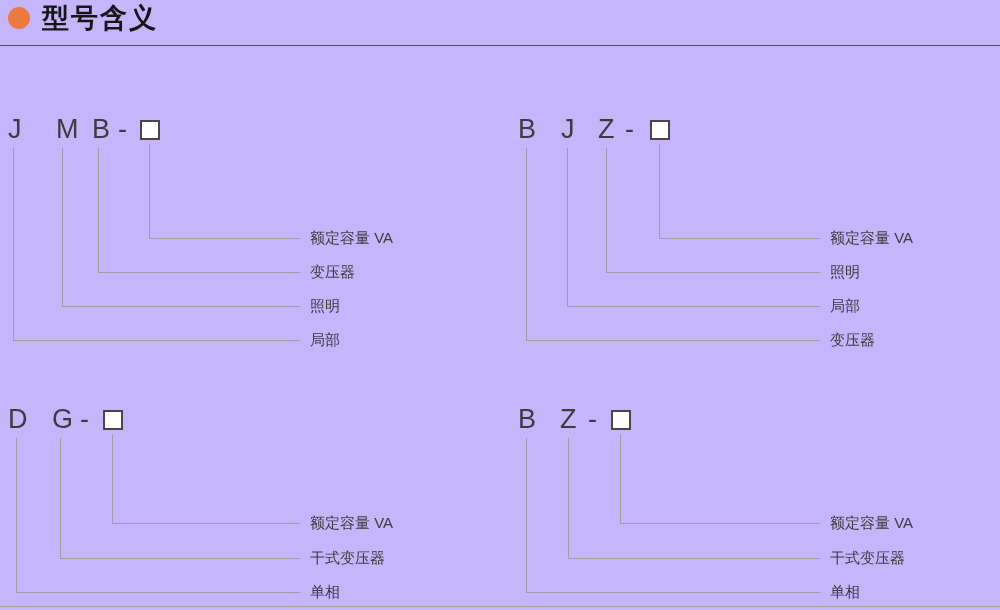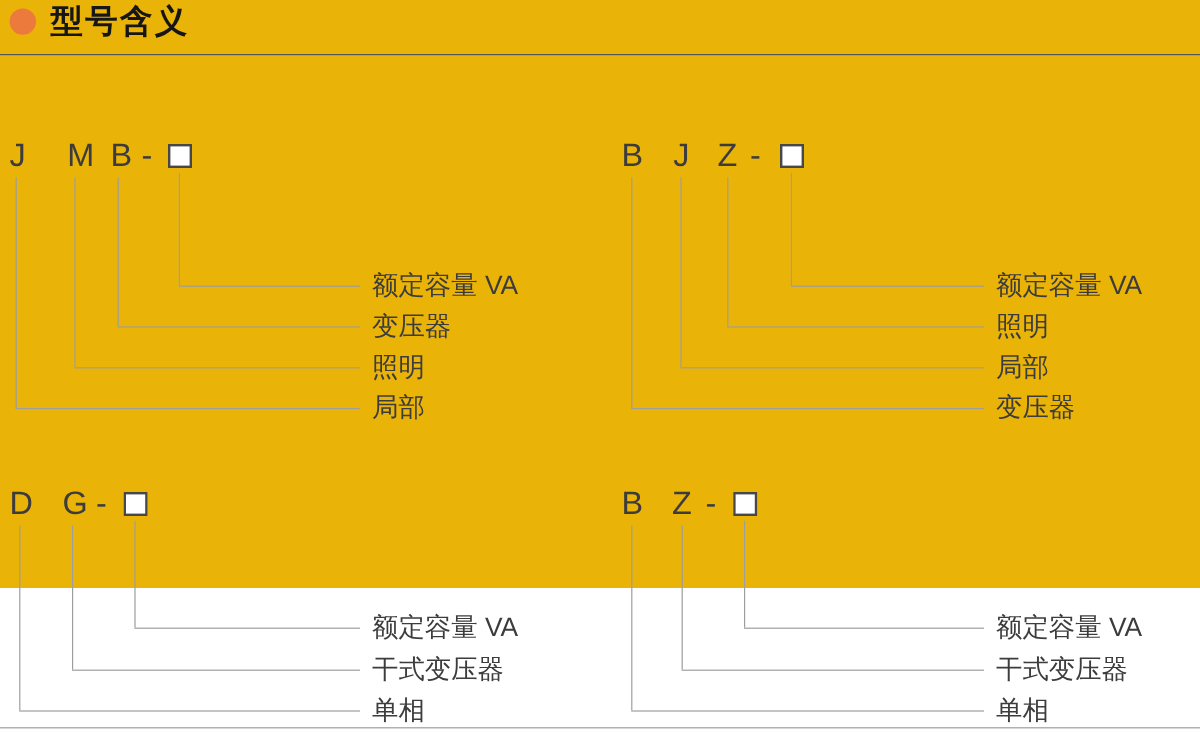--- a/index.html
+++ b/index.html
@@ -2,34 +2,34 @@
 <html><head>
 <meta charset="utf-8">
 <style>
   * { margin:0; padding:0; box-sizing:border-box; }
   html,body { background:#ffffff; }
   body {
     width:1000px; height:610px;
     font-family:"Liberation Sans","DejaVu Sans",sans-serif;
     overflow:hidden;
   }
-  .page { position:relative; width:1000px; height:490px; background:#eab308;text-decoration:underline; }
+  .page { position:relative; width:1000px; height:610px; background:#c4b5fd;text-decoration:underline; }
 
   
   .header { position:absolute; left:0; top:0; width:1000px; height:46px; border-bottom:1px solid #555; }
   .bullet { position:absolute; left:8px; top:7px; width:22px; height:22px; border-radius:50%; background:#EC7A3D; }
   .title  { position:absolute; left:42px; top:2px; font-size:27px; line-height:32px; font-weight:bold; color:#161616; letter-spacing:2px; }
 
   
   .diagram { position:absolute; }
   .letter  { position:absolute; top:0; font-size:27px; line-height:27px; color:#3c3c3c; }
   .model-box { position:absolute; width:20px; height:20px; border:2px solid #474747; background:#ffffff; }
   .vline { position:absolute; width:1px; background:#9e9e9e; }
   .hline { position:absolute; height:1px; background:#9e9e9e; }
-  .label { position:absolute; font-size:22px; line-height:22px; color:#3c3c3c; white-space:nowrap; }
+  .label { position:absolute; font-size:15px; line-height:22px; color:#3c3c3c; white-space:nowrap; }
 
   .bottom-rule { position:absolute; left:0; top:606px; width:1000px; height:1px; background:#9e9e9e; }
 </style>
 </head>
 <body>
 
 <div class="page">
 
   <div class="header">
     <span class="bullet"></span>

